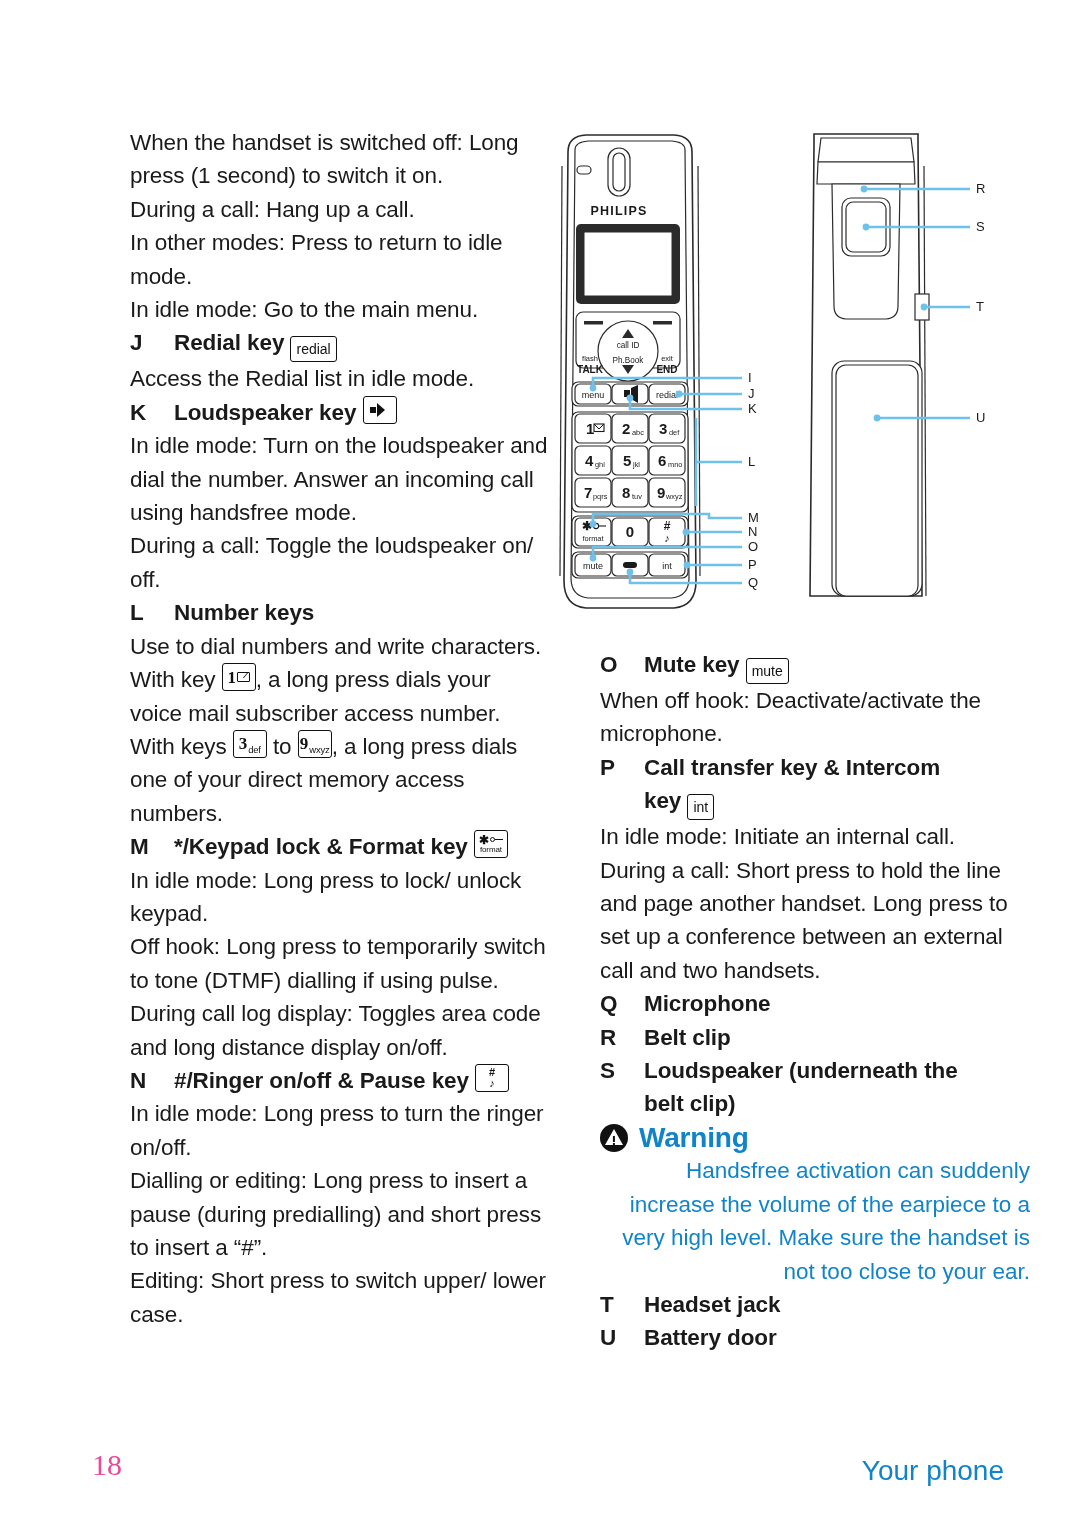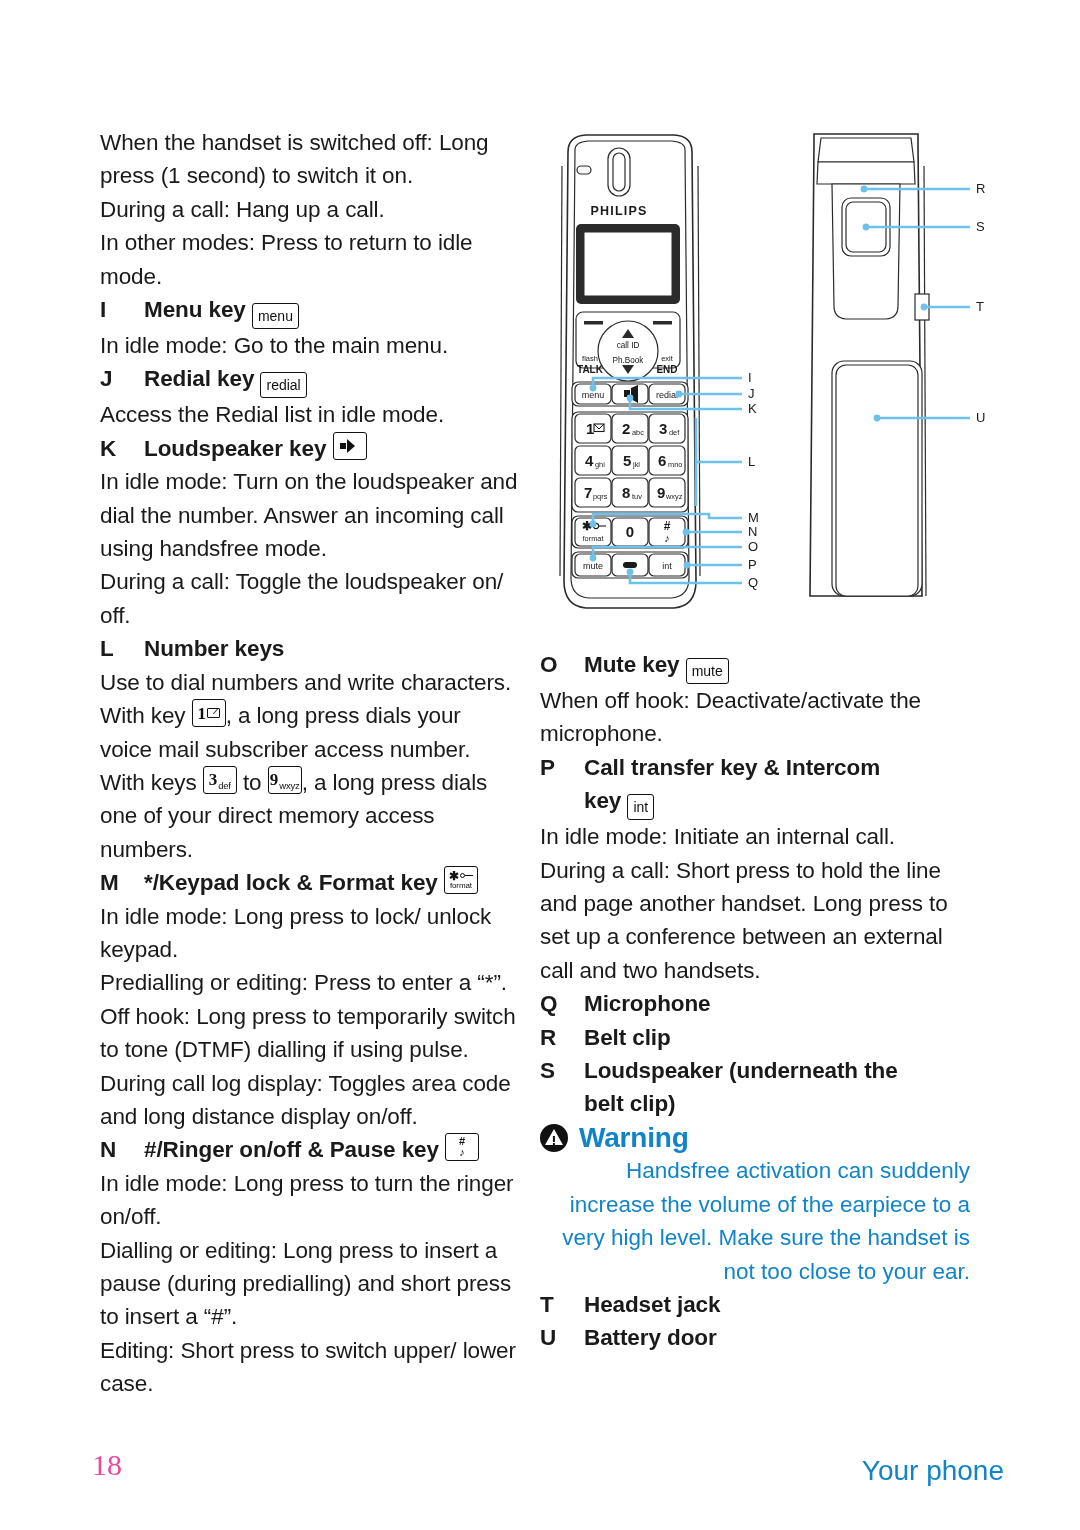--- a/index.html
+++ b/index.html
@@ -18,23 +18,24 @@
   .page {
     position: absolute;
     inset: 0;
   }
 
   
   .col {
     position: absolute;
     font-size: 22.5px;
     line-height: 33.4px;
+    margin-left: 30px;
   }
   .col-left  { left: 100px; top: 126px;  width: 430px; }
-  .col-right { left: 540px; top: 648px;  width: 430px; }
+  .col-right { left: 570px; top: 648px;  width: 430px; }
 
   p.body {
     margin: 0;
     font-weight: 400;
     letter-spacing: -0.1px;
   }
   p.item {
     margin: 0;
     font-weight: bold;
     display: block;
@@ -444,24 +445,20 @@
       </g>
     </svg>
   </div>
 
   <div class="col col-left">
 
     <p class="body">When the handset is switched off: Long press (1 second) to switch it on.</p>
     <p class="body">During a call: Hang up a call.</p>
     <p class="body">In other modes: Press to return to idle mode.</p>
 
-    <p class="item">
-      <span class="ltr">I</span><span>Menu key</span>
-      <span class="keychip txt">menu</span>
-    </p>
     <p class="body">In idle mode: Go to the main menu.</p>
 
     <p class="item">
       <span class="ltr">J</span><span>Redial key</span>
       <span class="keychip txt">redial</span>
     </p>
     <p class="body">Access the Redial list in idle mode.</p>
 
     <p class="item">
       <span class="ltr">K</span><span>Loudspeaker key</span>
@@ -498,21 +495,20 @@
       <span class="ltr">M</span><span>*/Keypad lock &amp; Format key</span>
       <span class="keychip sq"><span class="chip-col">
             <span style="display:flex;align-items:center;gap:1px;">
               <span style="font-size:12px;font-weight:bold;">✱</span>
               <span class="lockg"></span>
             </span>
             <span style="font-size:8px;">format</span>
           </span></span>
     </p>
     <p class="body">In idle mode: Long press to lock/ unlock keypad.</p>
-    <p class="body">Predialling or editing: Press to enter a “*”.</p>
     <p class="body">Off hook: Long press to temporarily switch to tone (DTMF) dialling if using pulse.</p>
     <p class="body">During call log display: Toggles area code and long distance display on/off.</p>
 
     <p class="item">
       <span class="ltr">N</span><span>#/Ringer on/off &amp; Pause key</span>
       <span class="keychip sq"><span class="chip-col">
             <span style="font-size:11px;font-weight:bold;">#</span>
             <span style="font-size:11px;font-weight:bold;">♪</span>
           </span></span>
     </p>

